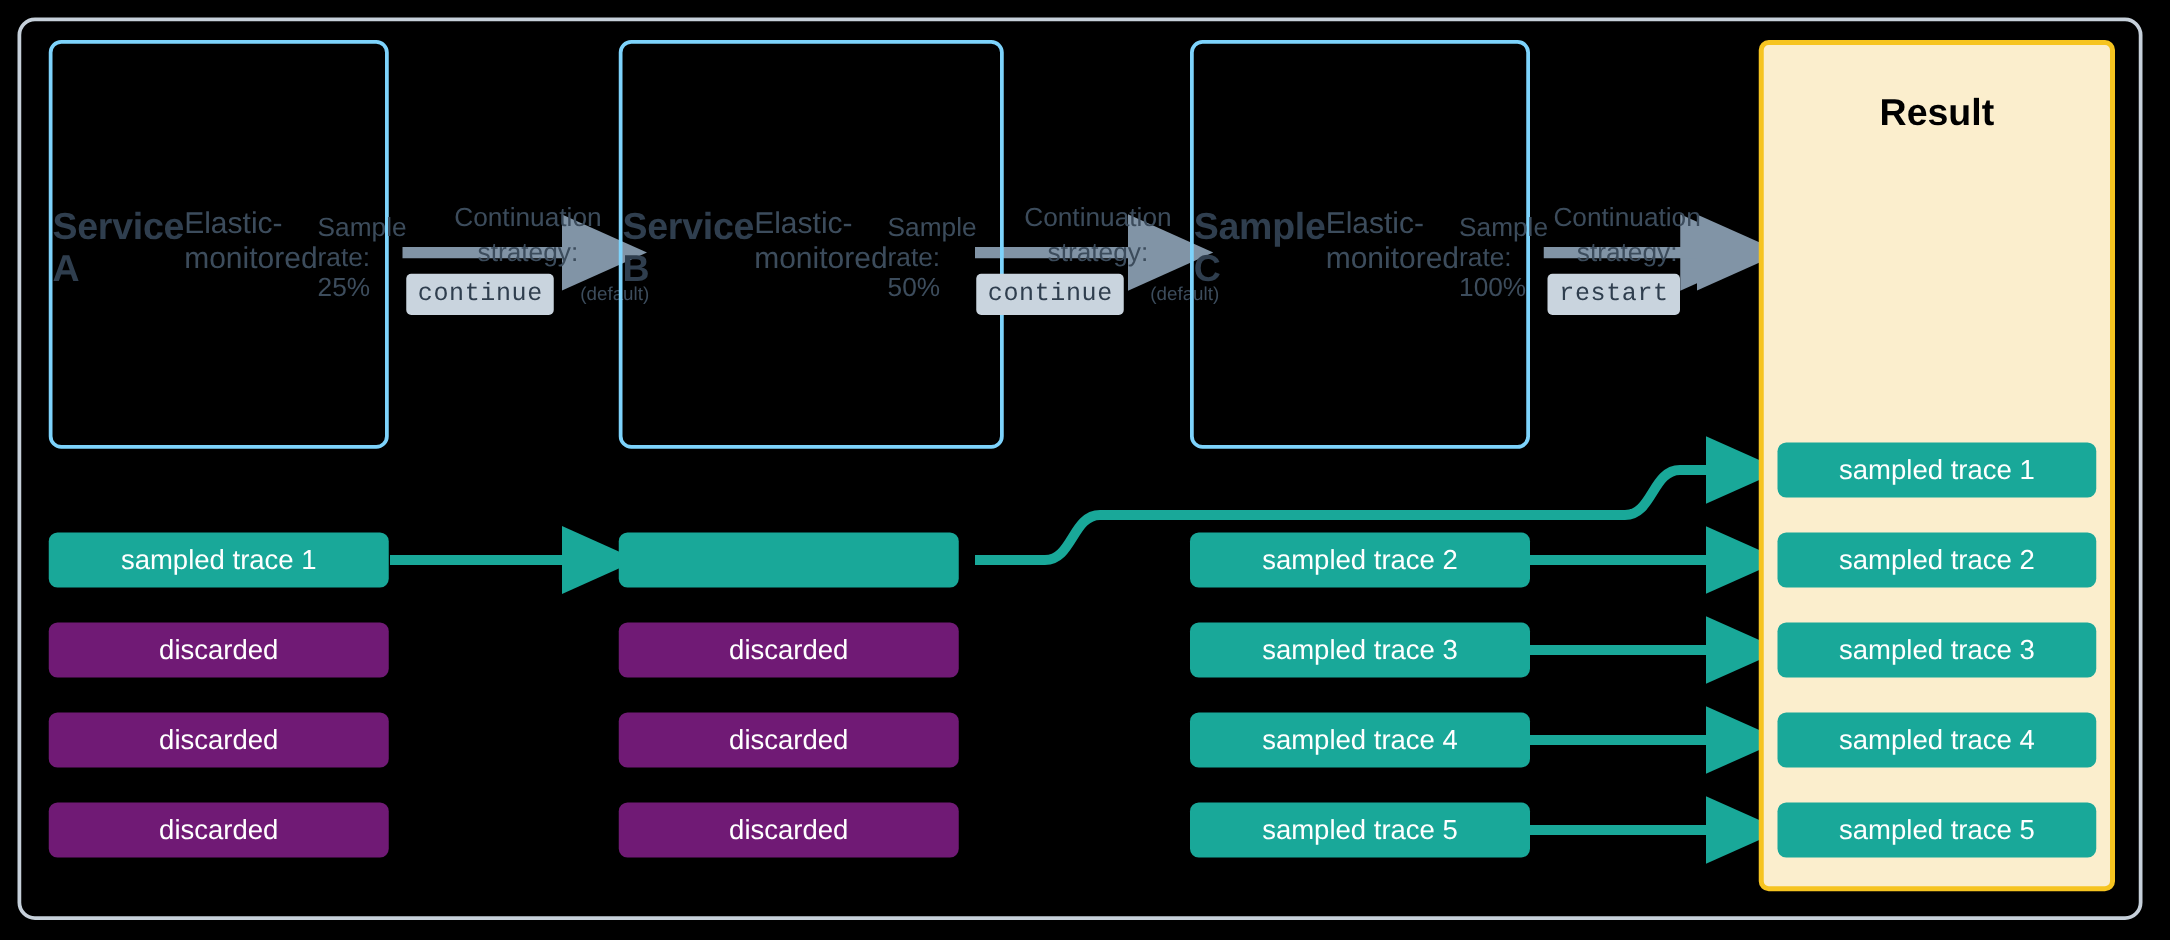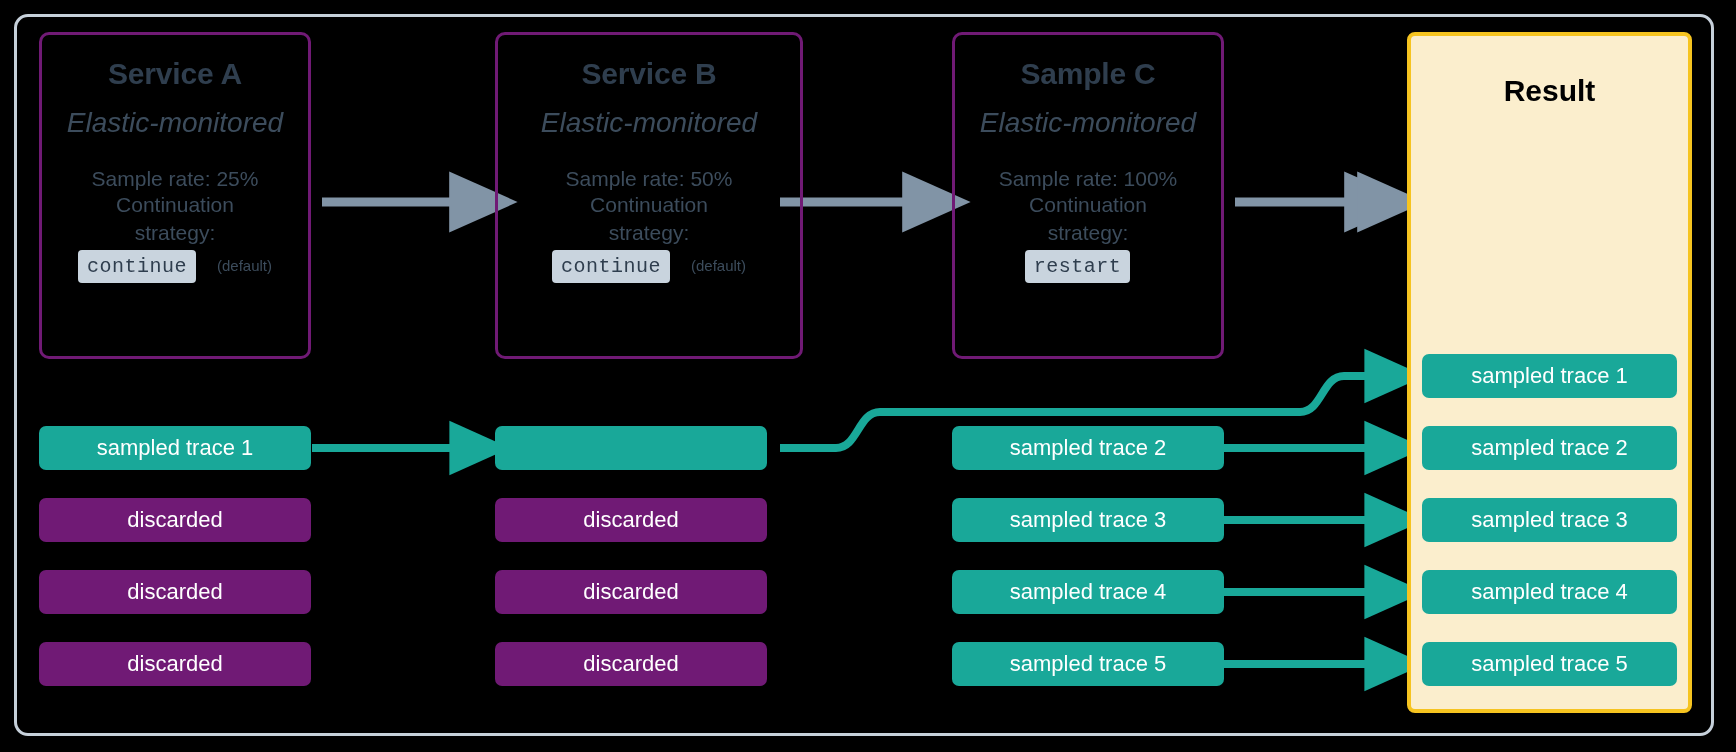--- a/index.html
+++ b/index.html
@@ -40,40 +40,39 @@
     top: 0;
     width: 1736px;
     height: 752px;
     pointer-events: none;
   }
 
   
   .service-card {
     position: absolute;
     box-sizing: border-box;
-    border: 3px solid #701a75;
+    border: 3px solid #7dd3fc;
     border-radius: 10px;
     background: transparent;
     display: flex;
-    flex-direction: column;
+    flex-direction: row;
     align-items: center;
     padding-top: 22px;
   }
   .card-title {
     font-size: 30px;
     font-weight: bold;
     color: #2f3e4e;
     letter-spacing: -0.2px;
     margin-bottom: 16px;
   }
   .card-sub {
-    font-size: 28px;
+    font-size: 24px;
     color: #3c4c5c;
     margin-bottom: 28px;
-    font-style: italic;
   }
   .card-rate {
     font-size: 21px;
     color: #3c4c5c;
   }
   .card-strategy {
     font-size: 21px;
     color: #3c4c5c;
     text-align: center;
     line-height: 1.35;

